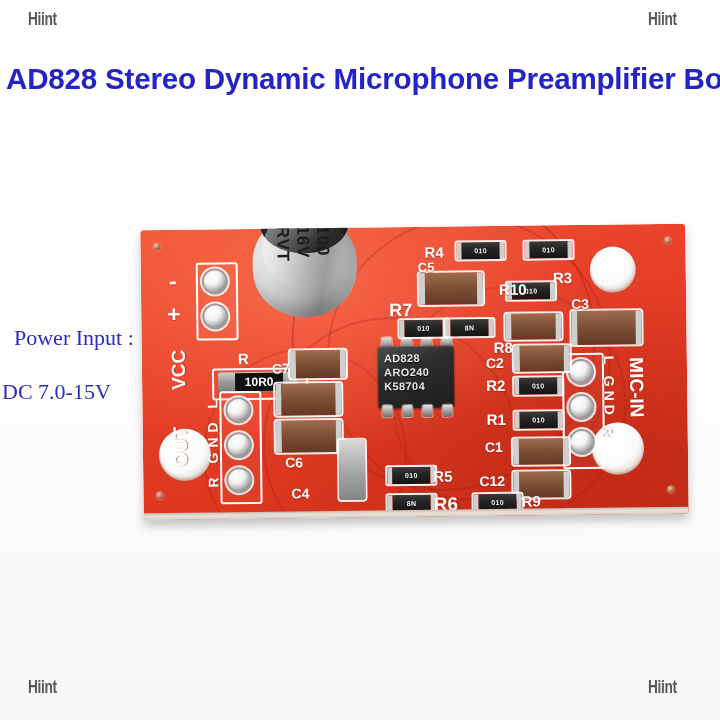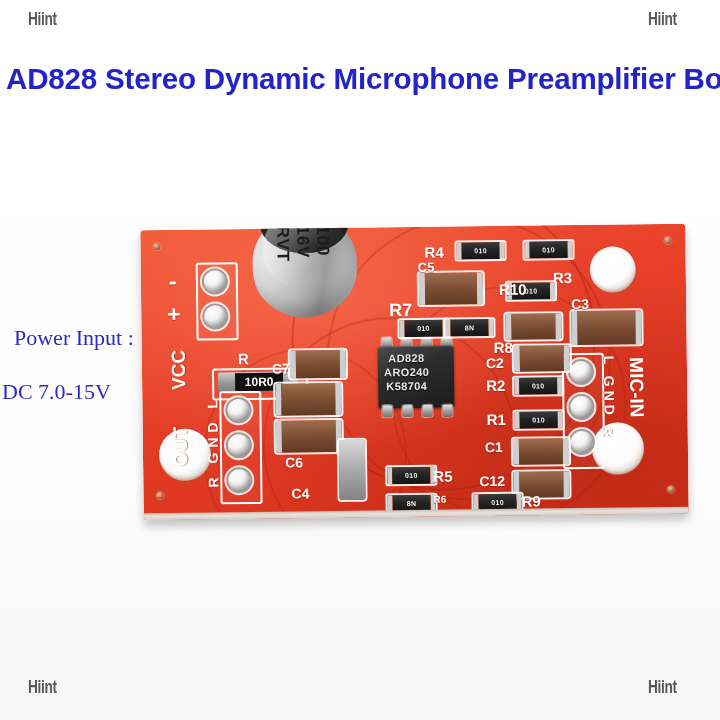--- a/index.html
+++ b/index.html
@@ -8,21 +8,20 @@
     background:#ffffff;
     font-family:"Liberation Sans", sans-serif;
     overflow:hidden;
     position:relative;
   }
   #stage{
     position:absolute;inset:0;
     width:720px;height:720px;
     background:linear-gradient(180deg,#ffffff 0%,#fdfdfd 55%,#f7f7f7 100%);
     overflow:hidden;
-    text-align:center;
   }
 
   
   .wm{
     position:absolute;
     font-family:"Liberation Sans", sans-serif;
     font-weight:bold;
     font-size:19px;
     letter-spacing:-0.5px;
     color:#4a4a4a;
@@ -350,19 +349,19 @@
     <div class="silk" style="left:344px;top:186px;font-size:15px;">R1</div>
 
     <div class="smdc" style="left:370px;top:213px;width:44px;height:26px;"></div>
     <div class="silk" style="left:342px;top:214px;font-size:14px;">C1</div>
     <div class="smdc" style="left:370px;top:246px;width:44px;height:26px;"></div>
     <div class="silk" style="left:336px;top:248px;font-size:14px;">C12</div>
 
     <div class="smd" style="left:244px;top:240px;width:38px;height:17px;">010</div>
     <div class="silk" style="left:290px;top:242px;font-size:15px;">R5</div>
     <div class="smd" style="left:244px;top:268px;width:38px;height:17px;">8N</div>
-    <div class="silk" style="left:290px;top:268px;font-size:10px;">R6</div>
+    <div class="silk" style="left:290px;top:268px;font-size:19px;">R6</div>
     <div class="smd" style="left:330px;top:268px;width:38px;height:17px;">010</div>
     <div class="silk" style="left:378px;top:268px;font-size:15px;">R9</div>
 
     <div class="bevel"></div>
   </div>
 </div>
 
 </body></html>

